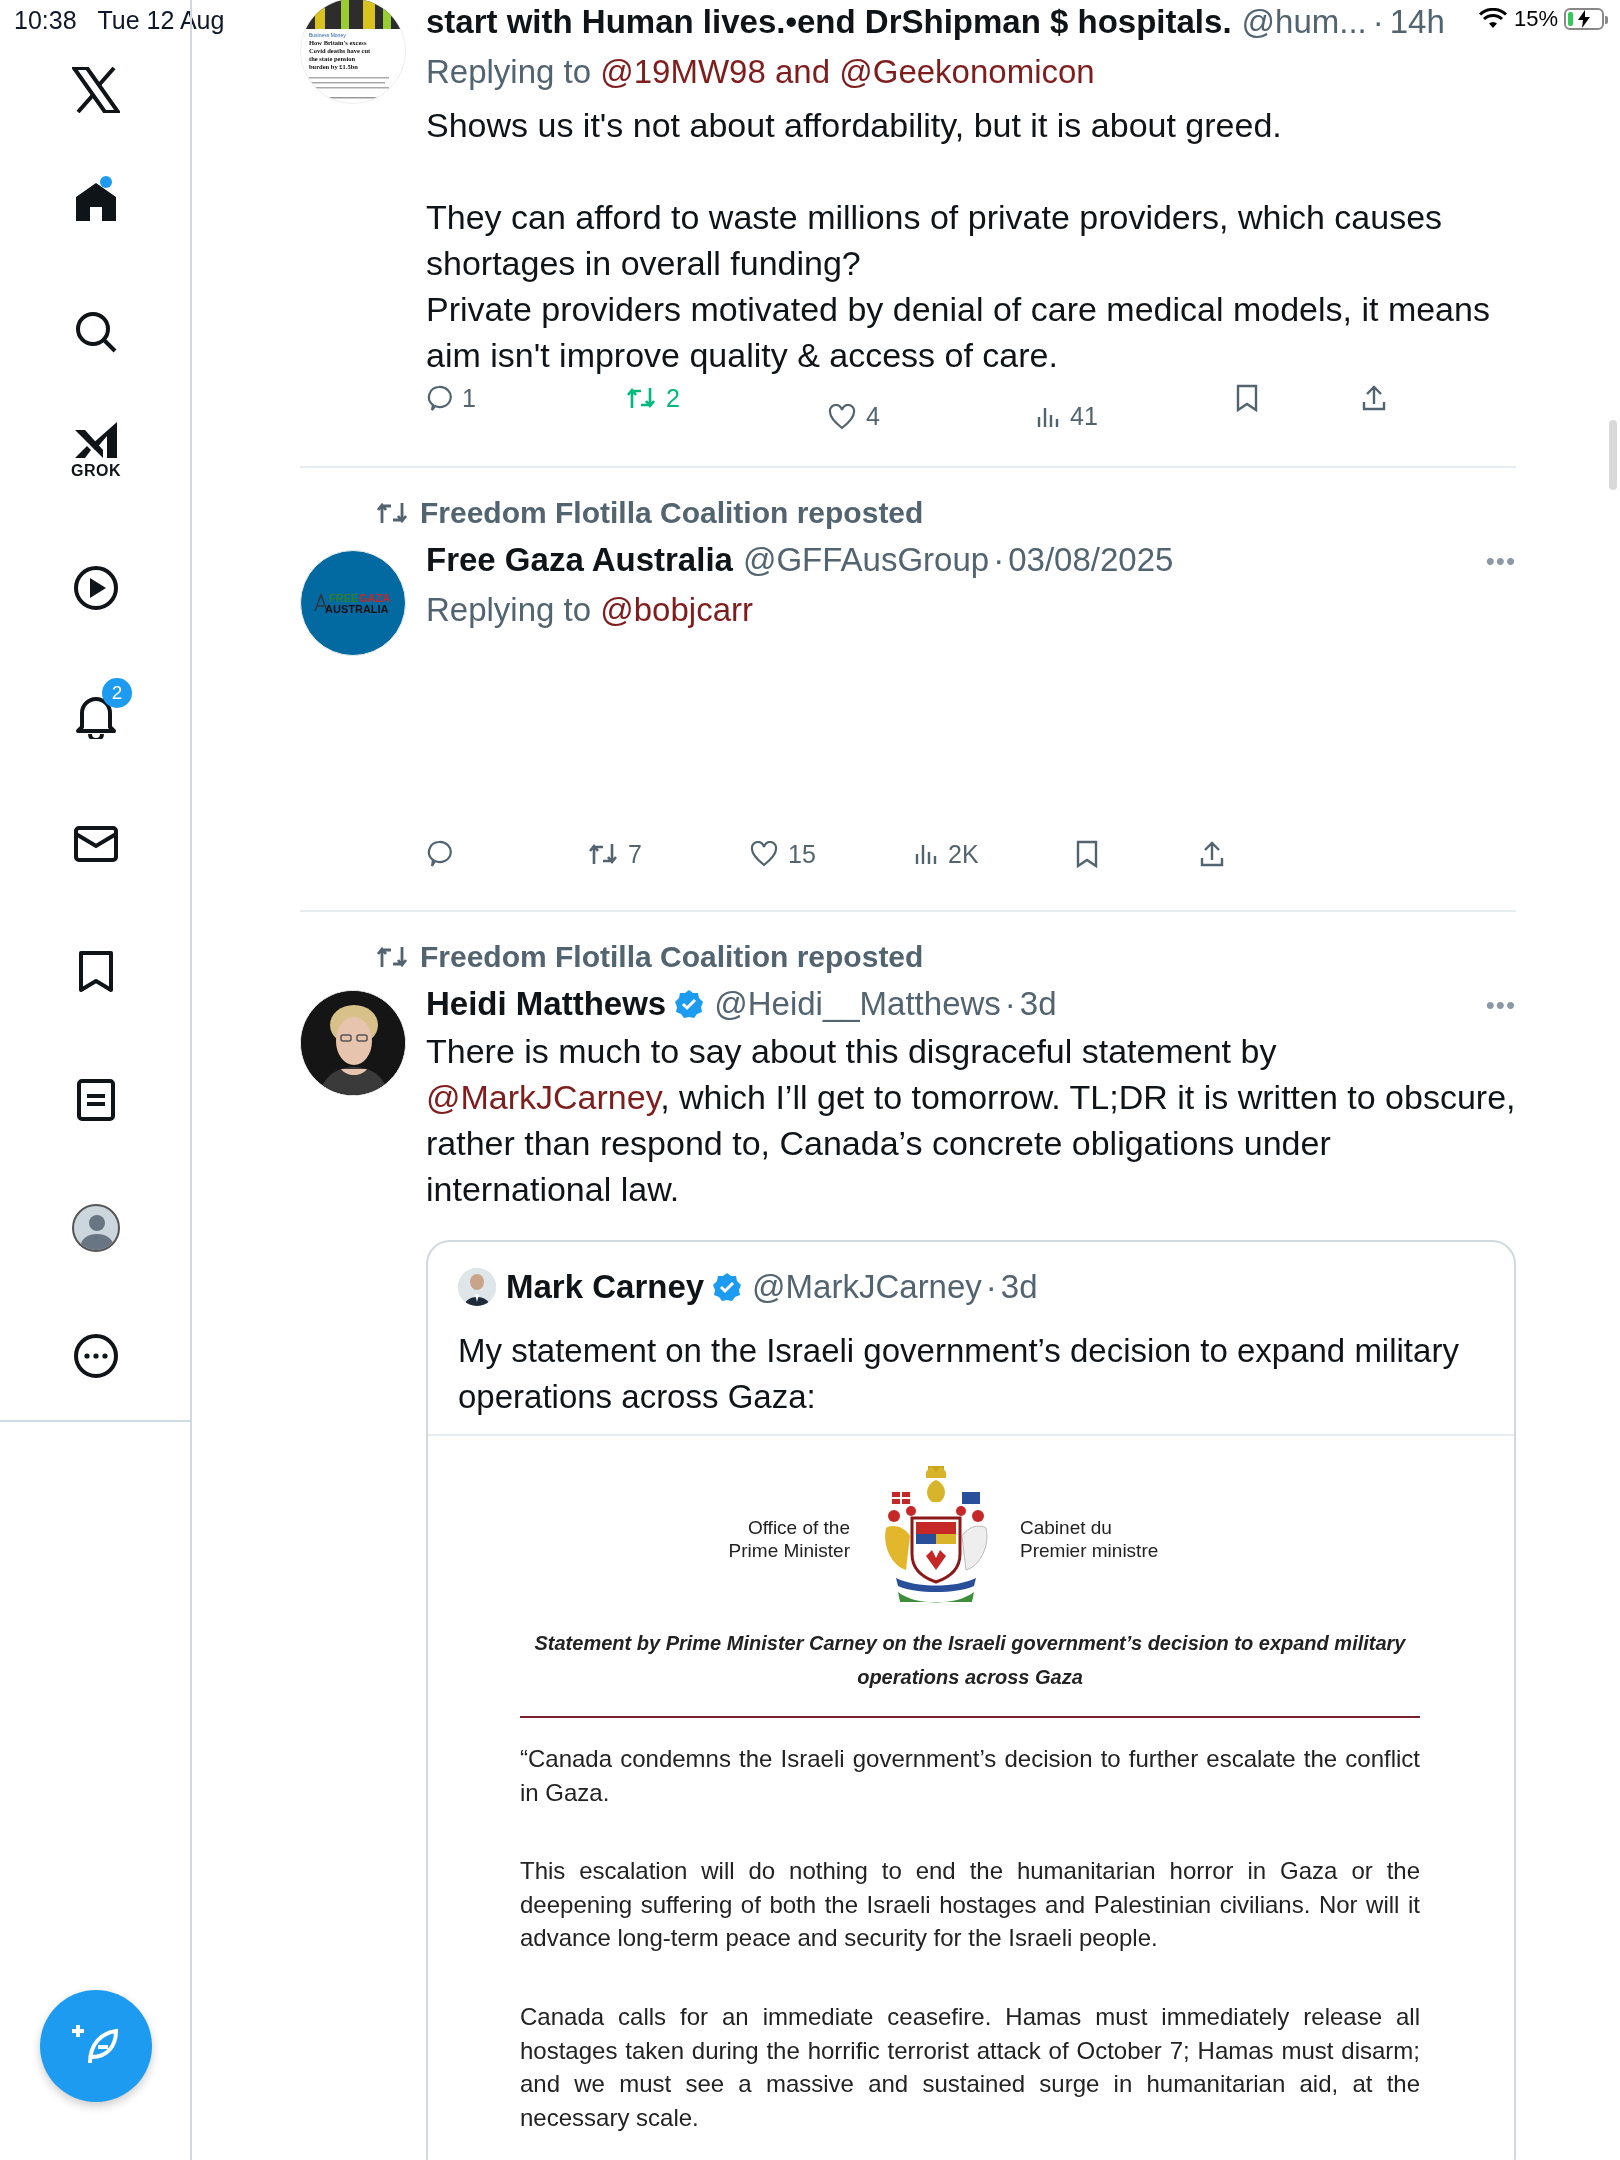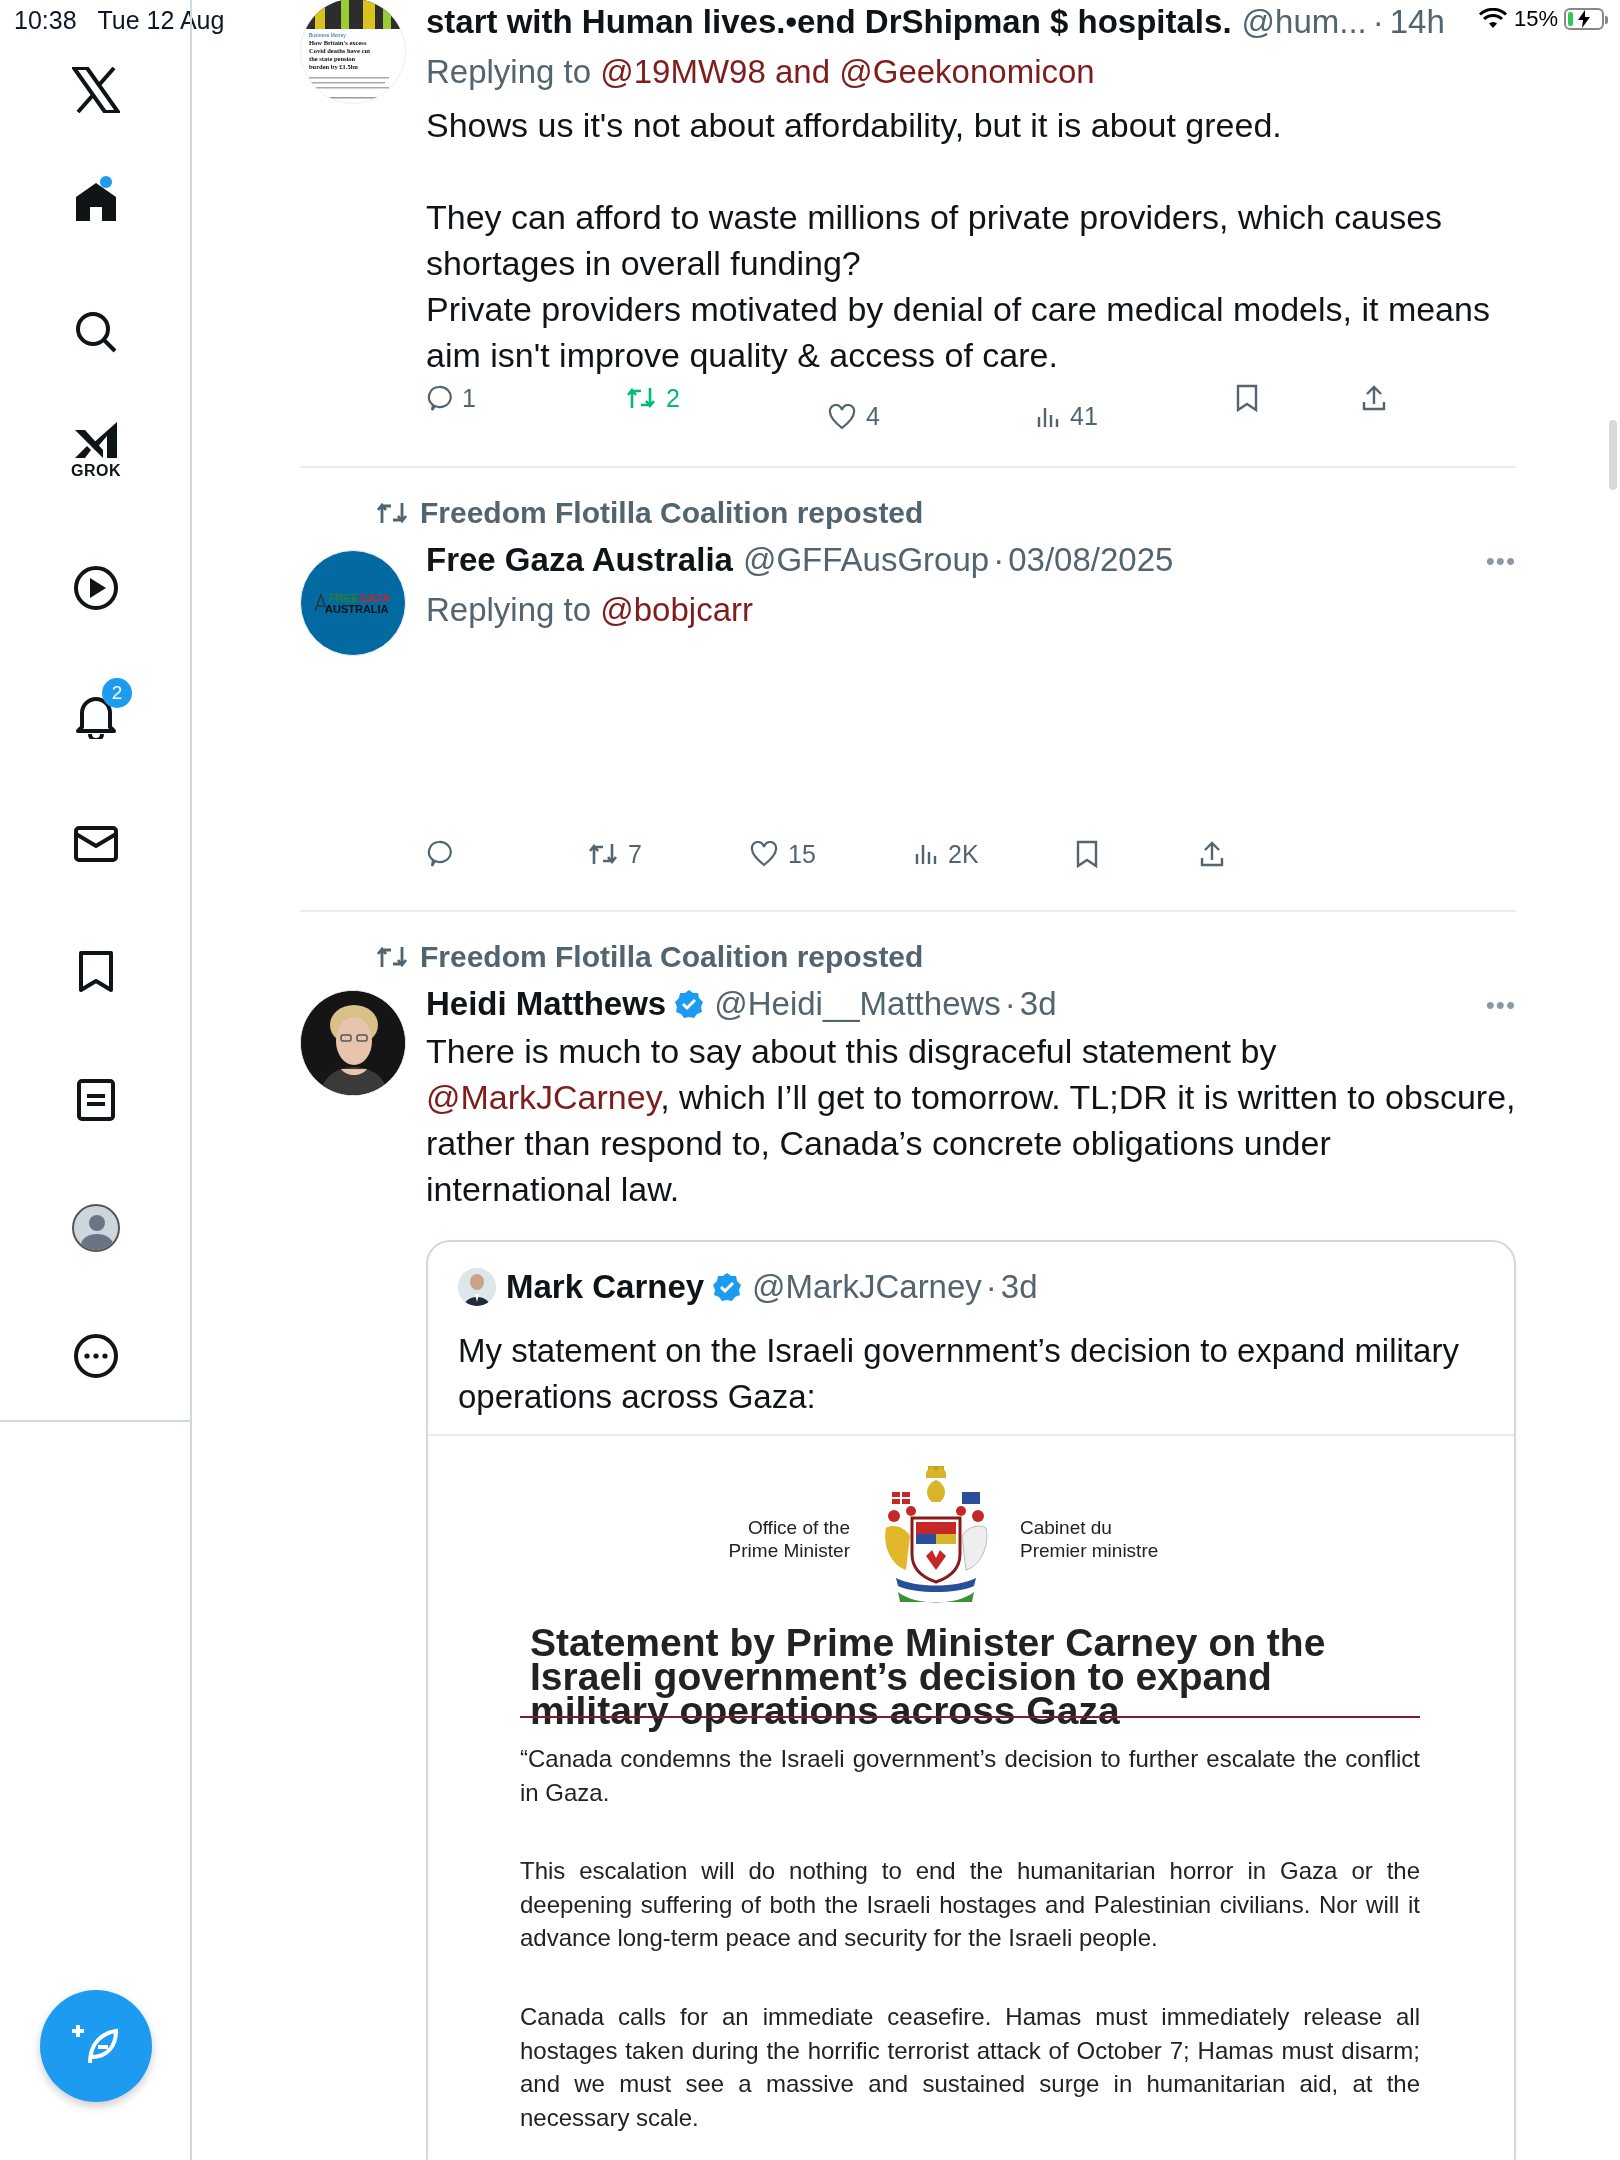--- a/index.html
+++ b/index.html
@@ -49,21 +49,21 @@
 
   
   .quote { position: absolute; left: 126px; width: 1090px; border: 2px solid #cfd9de; border-radius: 24px; overflow: hidden; background: #fff; }
   .quote-head { position: absolute; left: 30px; top: 26px; display: flex; align-items: center; font-size: 33px; white-space: nowrap; }
   .q-avatar { width: 38px; height: 38px; border-radius: 50%; overflow: hidden; margin-right: 10px; background: #dfe6ea; position: relative; }
   .quote-text { position: absolute; left: 30px; top: 86px; right: 30px; font-size: 33px; line-height: 46px; }
   .quote-media { position: absolute; left: 0; top: 192px; width: 100%; bottom: 0; border-top: 2px solid #e6ecf0; background: #fff; }
 
   .doc { position: absolute; left: 92px; width: 900px; font-family: "Liberation Sans", sans-serif; color: #222; }
   .doc-office { position: absolute; font-size: 19px; line-height: 23px; color: #222; }
-  .doc-title { position: absolute; left: 0; width: 900px; text-align: left; font-weight: bold; font-size: 39px; line-height: 34px; color: #222; }
+  .doc-title { position: absolute; left: 0; width: 900px; text-align: center; font-weight: bold; font-size: 20px; line-height: 34px; color: #222; font-style: italic; }
   .doc-rule { position: absolute; left: 0; width: 900px; height: 2px; background: #7a1f2b; }
   .doc-para { position: absolute; left: 0; width: 900px; font-size: 24px; line-height: 33.5px; text-align: justify; color: #222; }
 
   .scroll-ind { position: absolute; left: 1609px; top: 420px; width: 8px; height: 70px; border-radius: 4px; background: #d9d9d9; }
 </style>
 </head>
 <body>
 
 <div class="status-time">
   <span>10:38</span>&nbsp;&nbsp;&nbsp;<span>Tue 12 Aug</span>

